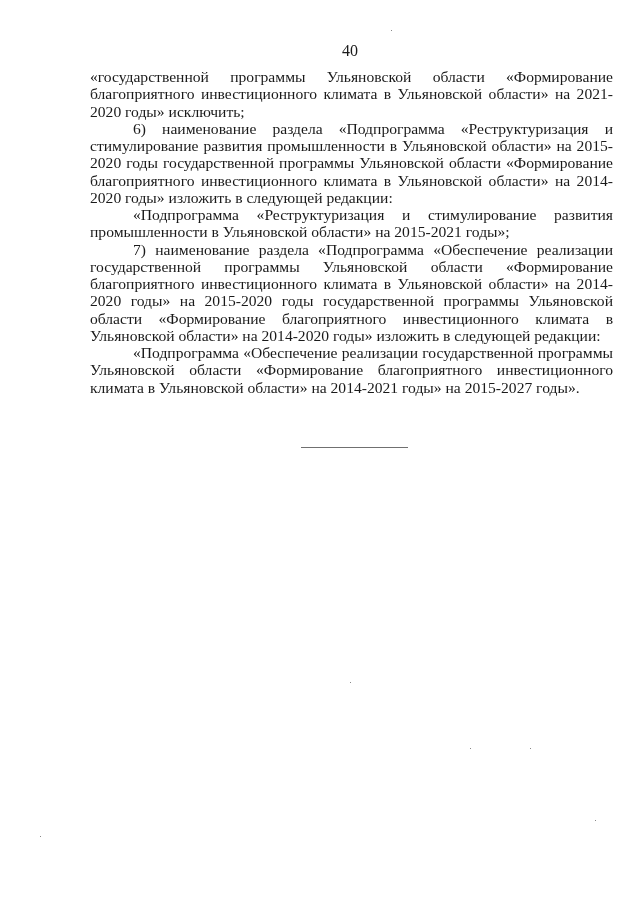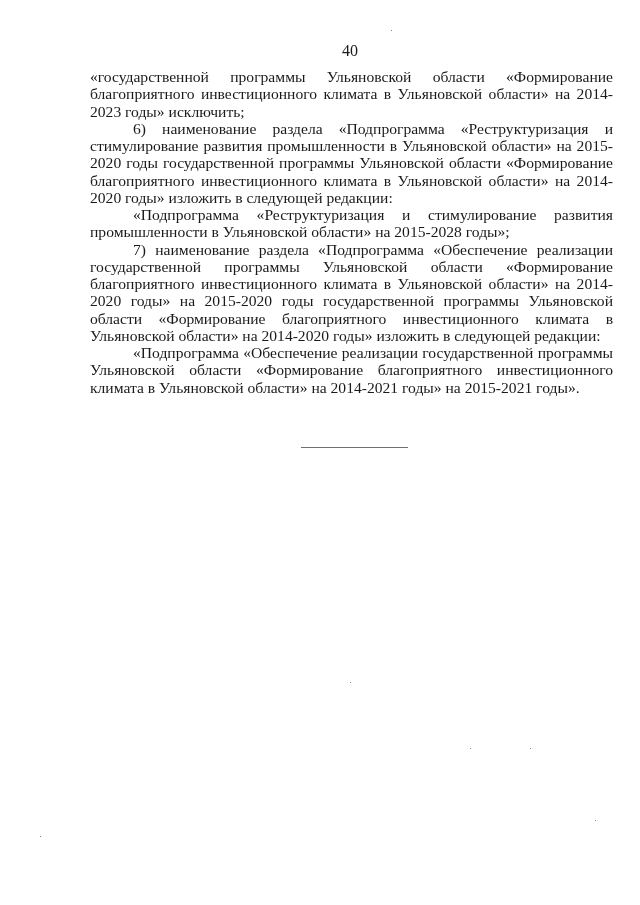--- a/index.html
+++ b/index.html
@@ -56,25 +56,25 @@
       height: 1px;
       background: #888;
     }
   </style>
 </head>
 <body>
 
 <div class="page-number">40</div>
 
 <div class="body-text">
-  <p class="para">«государственной программы Ульяновской области «Формирование благоприятного инвестиционного климата в Ульяновской области» на 2014-2023 годы» исключить;</p>
+  <p class="para">«государственной программы Ульяновской области «Формирование благоприятного инвестиционного климата в Ульяновской области» на 2021-2020 годы» исключить;</p>
   <p class="para indent">6) наименование раздела «Подпрограмма «Реструктуризация и стимулирование развития промышленности в Ульяновской области» на 2015-2020 годы государственной программы Ульяновской области «Формирование благоприятного инвестиционного климата в Ульяновской области» на 2014-2020 годы» изложить в следующей редакции:</p>
-  <p class="para indent">«Подпрограмма «Реструктуризация и стимулирование развития промышленности в Ульяновской области» на 2015-2028 годы»;</p>
+  <p class="para indent">«Подпрограмма «Реструктуризация и стимулирование развития промышленности в Ульяновской области» на 2015-2021 годы»;</p>
   <p class="para indent">7) наименование раздела «Подпрограмма «Обеспечение реализации государственной программы Ульяновской области «Формирование благоприятного инвестиционного климата в Ульяновской области» на 2014-2020 годы» на 2015-2020 годы государственной программы Ульяновской области «Формирование благоприятного инвестиционного климата в Ульяновской области» на 2014-2020 годы» изложить в следующей редакции:</p>
-  <p class="para indent">«Подпрограмма «Обеспечение реализации государственной программы Ульяновской области «Формирование благоприятного инвестиционного климата в Ульяновской области» на 2014-2021 годы» на 2015-2021 годы».</p>
+  <p class="para indent">«Подпрограмма «Обеспечение реализации государственной программы Ульяновской области «Формирование благоприятного инвестиционного климата в Ульяновской области» на 2014-2021 годы» на 2015-2027 годы».</p>
 </div>
 
 <div class="separator"></div>
 
 <div class="speck" style="top:30px;left:391px;"></div>
 <div class="speck" style="top:165px;left:305px;"></div>
 <div class="speck" style="top:682px;left:350px;"></div>
 <div class="speck" style="top:748px;left:470px;"></div>
 <div class="speck" style="top:748px;left:530px;"></div>
 <div class="speck" style="top:820px;left:595px;"></div>

